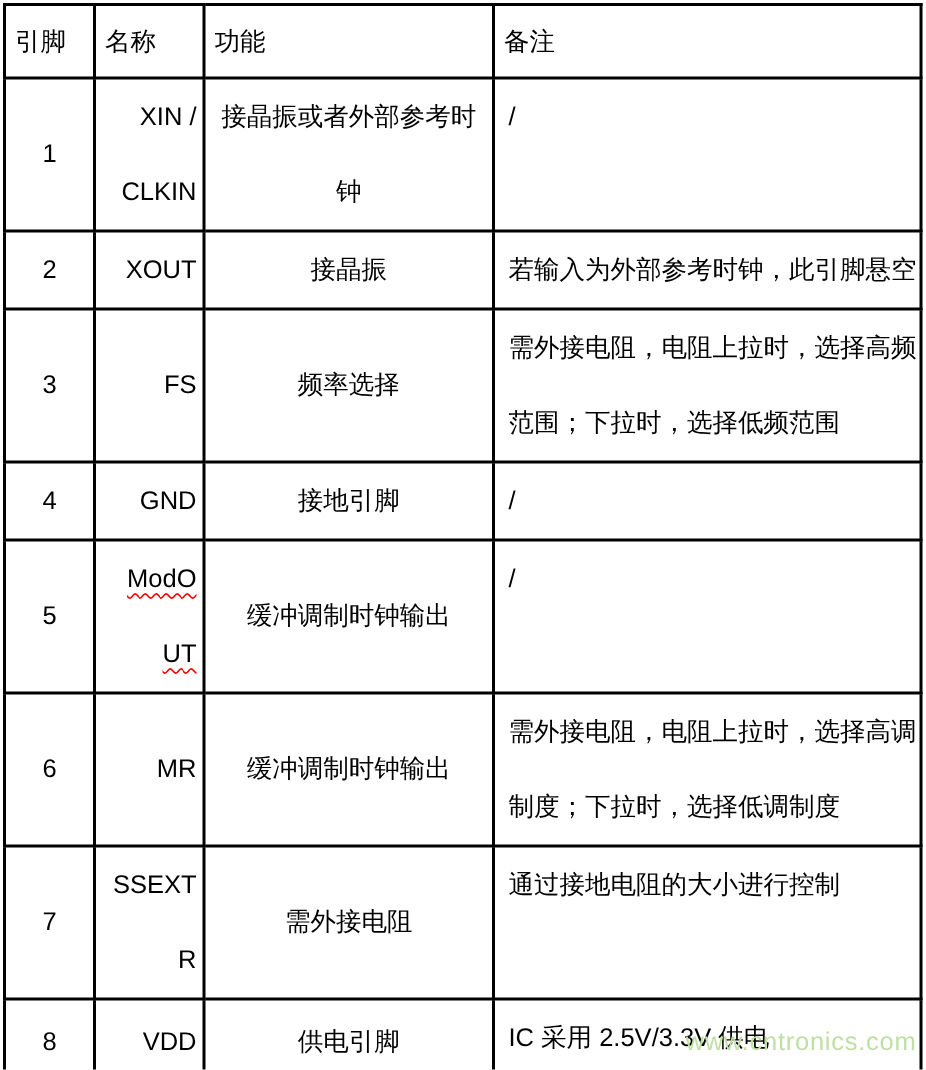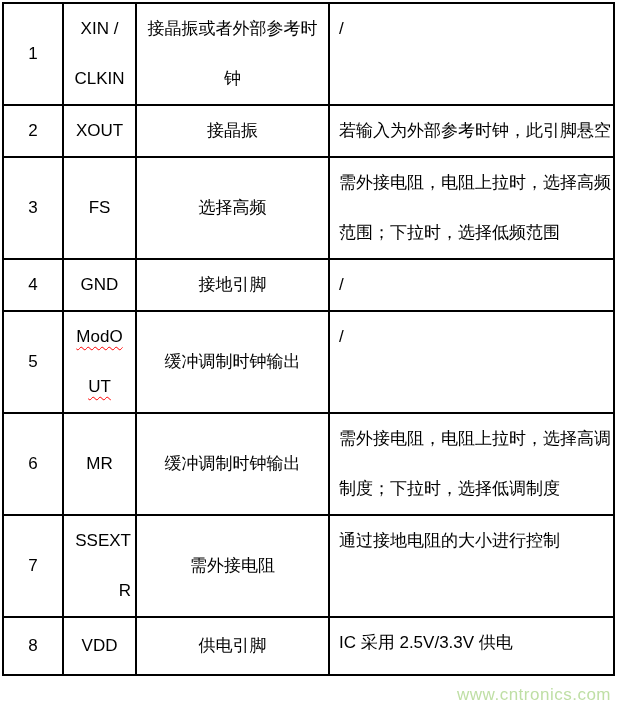--- a/index.html
+++ b/index.html
@@ -48,21 +48,21 @@
     padding: 0 6px;
     line-height: 45px;
   }
   td.pin {
     text-align: center;
     vertical-align: middle;
     line-height: 50px;
     padding: 0 2px;
   }
   td.name {
-    text-align: center;
+    text-align: right;
     vertical-align: middle;
     line-height: 50px;
     padding: 0 4px;
   }
   td.name.align-left {
     text-align: right;
     padding-left: 5px;
   }
   td.func {
     text-align: center;
@@ -101,41 +101,47 @@
 <body>
 
 <table class="pin-table">
   <colgroup>
     <col class="c-pin">
       <col class="c-name">
       <col class="c-func">
       <col class="c-note">
   </colgroup>
   <tbody>
+    <tr class="r-head">
+      <th>引脚</th>
+      <th>名称</th>
+      <th>功能</th>
+      <th>备注</th>
+    </tr>
 
     <tr class="r102">
       <td class="pin">1</td>
       <td class="name">XIN /
 CLKIN</td>
       <td class="func">接晶振或者外部参考时
 钟</td>
       <td class="note">/</td>
     </tr>
 
     <tr class="r50">
       <td class="pin">2</td>
       <td class="name">XOUT</td>
       <td class="func">接晶振</td>
       <td class="note">若输入为外部参考时钟，此引脚悬空</td>
     </tr>
 
     <tr class="r100">
       <td class="pin">3</td>
       <td class="name">FS</td>
-      <td class="func">选择高频</td>
+      <td class="func">频率选择</td>
       <td class="note">需外接电阻，电阻上拉时，选择高频
 范围；下拉时，选择低频范围</td>
     </tr>
 
     <tr class="r50">
       <td class="pin">4</td>
       <td class="name">GND</td>
       <td class="func">接地引脚</td>
       <td class="note">/</td>
     </tr>

